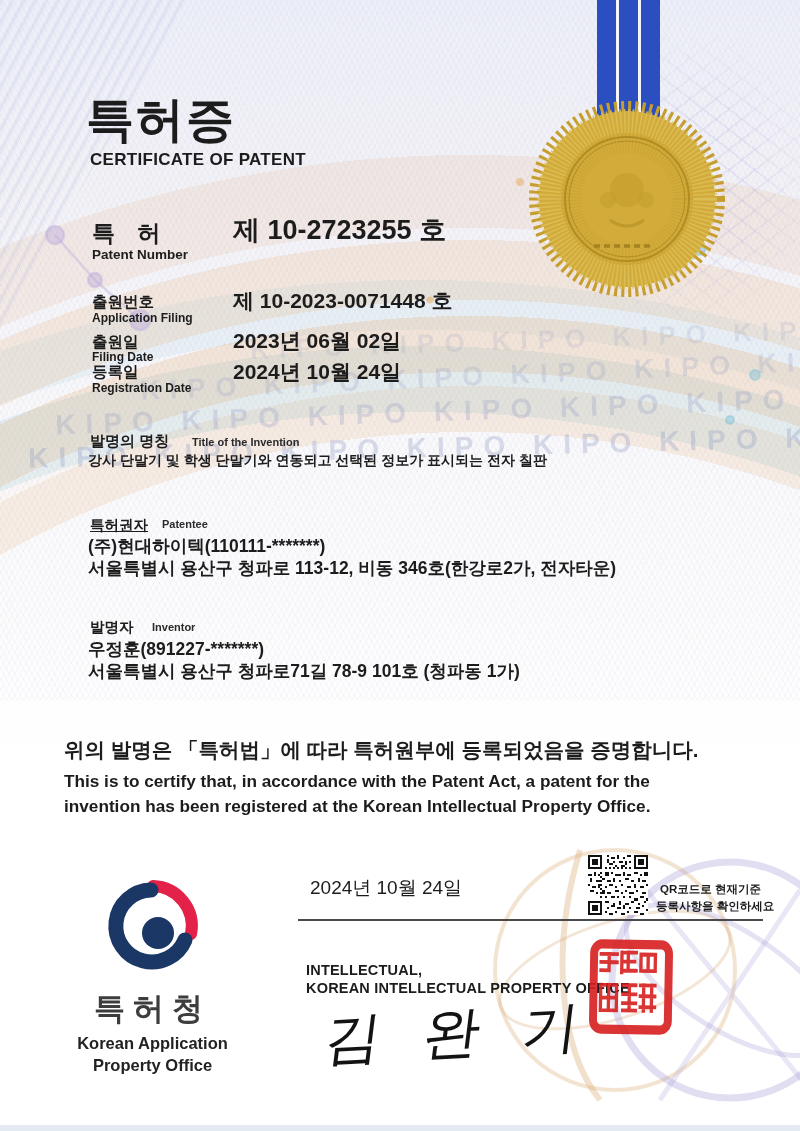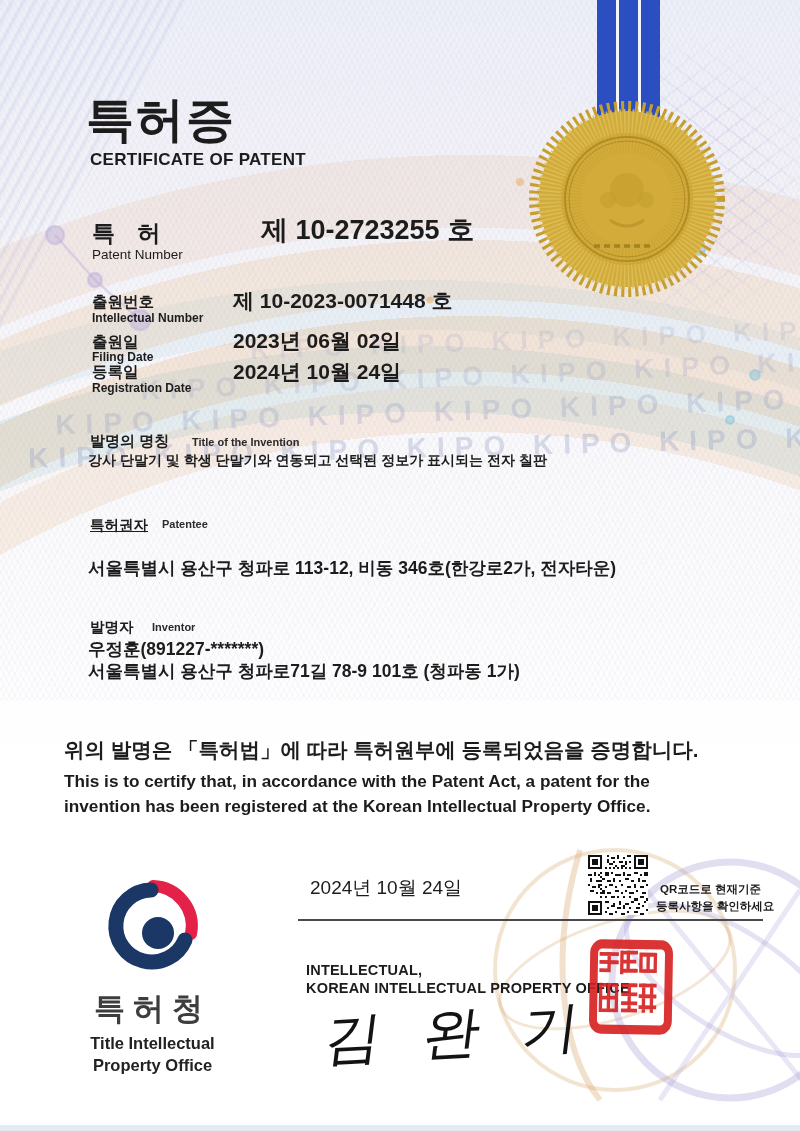--- a/index.html
+++ b/index.html
@@ -38,21 +38,21 @@
   .scan-edge{left:0;right:0;bottom:0;height:6px;background:#cdd8e8;opacity:.55;}
   
   .ribbon{left:597px;top:0;width:63px;height:218px;
     background:linear-gradient(90deg,#2b4ec0 0 19px,#f4f5fa 19px 22px,#2b4ec0 22px 41px,#f4f5fa 41px 44px,#2b4ec0 44px 63px);}
   .gold-seal{left:528px;top:100px;}
   
   .t{position:absolute;white-space:nowrap;}
   .title-ko{left:86px;top:88px;font-size:48px;font-weight:800;letter-spacing:2px;}
   .title-en{left:90px;top:150px;font-size:17px;font-weight:700;letter-spacing:.3px;}
   .lab-lg{left:92px;font-size:23px;font-weight:700;letter-spacing:8px;}
-  .sub-lg{left:92px;font-size:13.5px;font-weight:400;}
+  .sub-lg{left:92px;font-size:13.5px;font-weight:700;}
   .lab{left:92px;font-size:15.5px;font-weight:700;}
   .sub{left:92px;font-size:12px;font-weight:700;}
   .val-lg{left:233px;font-size:27px;font-weight:700;}
   .val{left:233px;font-size:21px;font-weight:700;}
   .sec-lab{font-size:14.5px;font-weight:700;}
   .sec-sub{font-size:11px;font-weight:600;color:#2a2a2a;}
   .body-txt{font-size:17.5px;font-weight:700;}
   .stmt-ko{left:64px;top:736px;font-size:20.5px;font-weight:700;}
   .stmt-en{left:64px;font-size:17.2px;font-weight:700;}
   .date{left:310px;top:875px;font-size:19px;font-weight:500;}
@@ -131,40 +131,41 @@
     <circle cx="118" cy="100" r="8" fill="#c29b2b" opacity="0.45"></circle>
     <path d="M82 120 q17 12 34 0" stroke="#b08d24" stroke-width="3" fill="none" opacity="0.6"></path>
     <path d="M66 146 h6 m4 0 h6 m4 0 h6 m4 0 h6 m4 0 h6 m4 0 h6" stroke="#9a7b1d" stroke-width="3.5" opacity="0.8"></path>
   </svg>
 
   <div class="t title-ko">특허증</div>
   <div class="t title-en">CERTIFICATE OF PATENT</div>
 
   <div class="t lab-lg" style="top:218px;">특 허</div>
   <div class="t sub-lg" style="top:247px;">Patent Number</div>
-  <div class="t val-lg" style="top:212px;margin-left:28px;">제 10-2723255 호</div>
+  <div class="t val-lg" style="top:212px;">제 10-2723255 호</div>
 
   <div class="t lab" style="top:292px;">출원번호</div>
-  <div class="t sub" style="top:311px;">Intellectual Number</div>
+  <div class="t sub" style="top:311px;">Application Filing</div>
   <div class="t val" style="top:287px;">제 10-2023-0071448 호</div>
 
   <div class="t lab" style="top:332px;">출원일</div>
   <div class="t sub" style="top:350px;">Filing Date</div>
   <div class="t val" style="top:327px;">2023년 06월 02일</div>
 
   <div class="t lab" style="top:362px;">등록일</div>
   <div class="t sub" style="top:381px;">Registration Date</div>
   <div class="t val" style="top:358px;">2024년 10월 24일</div>
 
   <div class="t sec-lab" style="left:90px;top:432px;font-size:15px;">발명의 명칭</div>
   <div class="t sec-sub" style="left:192px;top:436px;">Title of the Invention</div>
   <div class="t" style="left:88px;top:452px;font-size:14px;font-weight:700;">강사 단말기 및 학생 단말기와 연동되고 선택된 정보가 표시되는 전자 칠판</div>
 
   <div class="t sec-lab" style="left:90px;top:516px;text-decoration:underline;">특허권자</div>
   <div class="t sec-sub" style="left:162px;top:518px;">Patentee</div>
+  <div class="t body-txt" style="left:88px;top:534px;">(주)현대하이텍(110111-*******)</div>
   <div class="t body-txt" style="left:88px;top:556px;">서울특별시 용산구 청파로 113-12, 비동 346호(한강로2가, 전자타운)</div>
 
   <div class="t sec-lab" style="left:90px;top:618px;">발명자</div>
   <div class="t sec-sub" style="left:152px;top:621px;">Inventor</div>
   <div class="t body-txt" style="left:88px;top:637px;">우정훈(891227-*******)</div>
   <div class="t body-txt" style="left:88px;top:659px;">서울특별시 용산구 청파로71길 78-9 101호 (청파동 1가)</div>
 
   <div class="t stmt-ko">위의 발명은 「특허법」에 따라 특허원부에 등록되었음을 증명합니다.</div>
   <div class="t stmt-en" style="top:771px;">This is to certify that, in accordance with the Patent Act, a patent for the</div>
   <div class="t stmt-en" style="top:796px;">invention has been registered at the Korean Intellectual Property Office.</div>
@@ -221,17 +222,17 @@
       </g>
     </g>
   </svg>
 
   <svg class="abs" style="left:103px;top:876px;" width="100" height="100" viewBox="0 0 100 100">
     <path d="M50 10 A 40 40 0 0 1 88 58" stroke="#e42249" stroke-width="12" fill="none" stroke-linecap="round"></path>
     <path d="M48 14 A 36 36 0 1 0 82 64" stroke="#1b3766" stroke-width="15" fill="none" stroke-linecap="round"></path>
     <circle cx="55" cy="57" r="16" fill="#1b3766"></circle>
   </svg>
   <div class="t agency-ko">특허청</div>
-  <div class="t agency-en" style="top:1034px;">Title Intellectual</div>
+  <div class="t agency-en" style="top:1034px;">Korean Application</div>
   <div class="t agency-en" style="top:1056px;">Property Office</div>
 
   <div class="abs scan-edge"></div>
 </div>
 
 </body></html>

